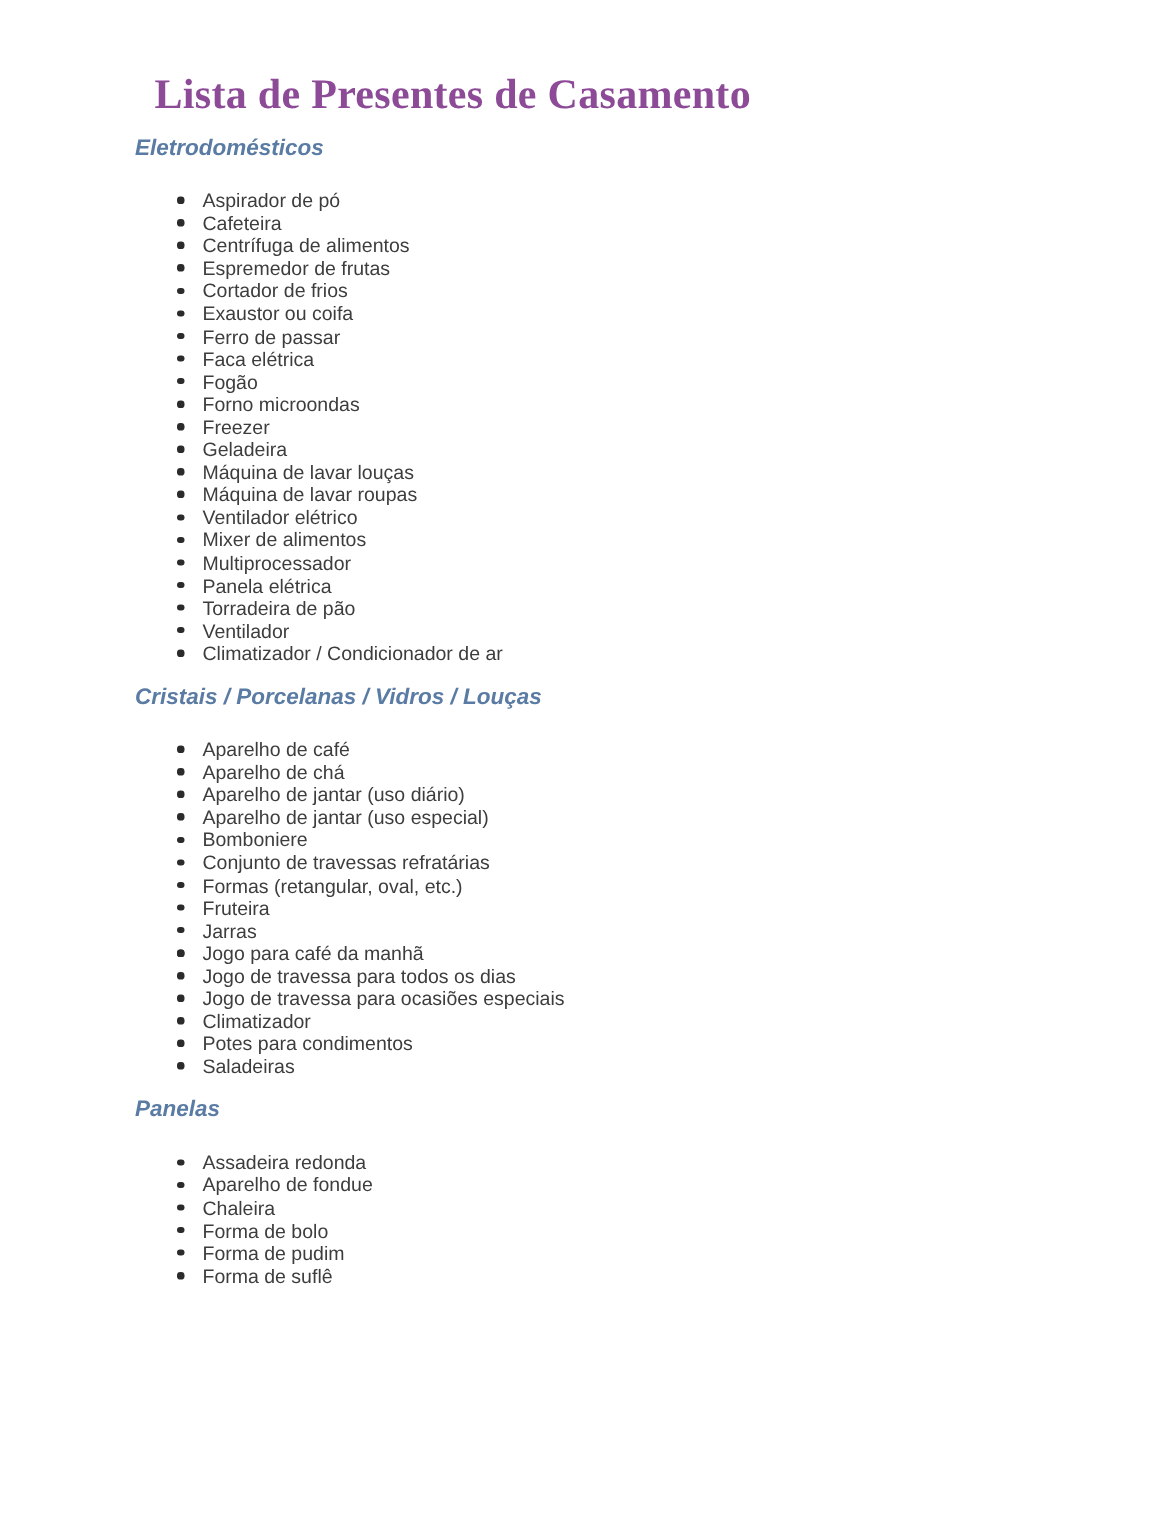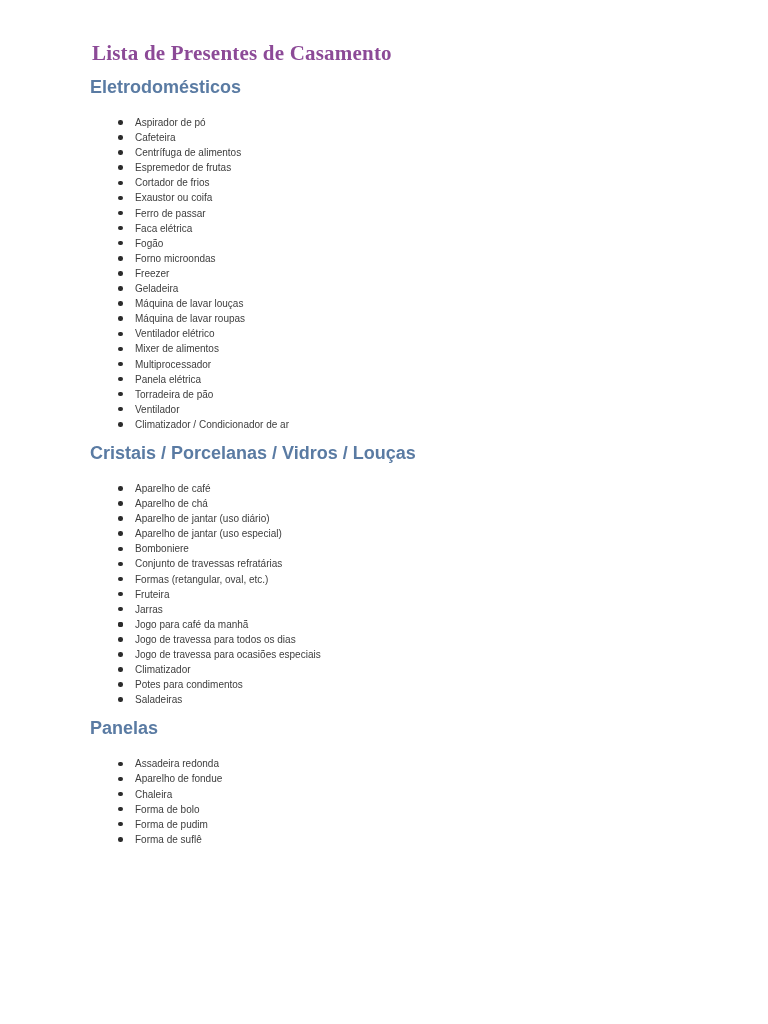--- a/index.html
+++ b/index.html
@@ -16,45 +16,46 @@
     overflow: hidden;
   }
   .page {
     position: relative;
     width: 768px;
     height: 1024px;
     background: var(--page-bg, #ffffff);
     padding: 38px 60px 0 90px;
   }
   .doc-title {
-    margin: 2px;
+    margin: 13px;
     font-family: "Liberation Serif", serif;
     font-weight: bold;
-    font-size: 21px;
+    font-size: 28px;
     line-height: 26px;
     color: var(--title-color, #8c4a97);
     letter-spacing: 0.2px;
   }
   .section-heading {
     margin: 14px 0 0 0;
     font-family: "Liberation Sans", sans-serif;
     font-weight: bold;
-    font-size: 18px;
+    font-style: italic;
+    font-size: 15px;
     line-height: 15px;
     color: var(--heading-color, #5a7ba3);
   }
   .gift-list {
     list-style: none;
     margin: 20px 0 0 0;
     padding: 0;
   }
   .gift-list li {
     position: relative;
     padding-left: 45px;
-    font-size: 10px;
+    font-size: 13px;
     line-height: 15.1px;
     color: var(--item-color, #3d3d3d);
   }
   .bullet {
     position: absolute;
     left: 28px;
     top: 5.2px;
     width: 4.5px;
     height: 4.5px;
     border-radius: 50%;

